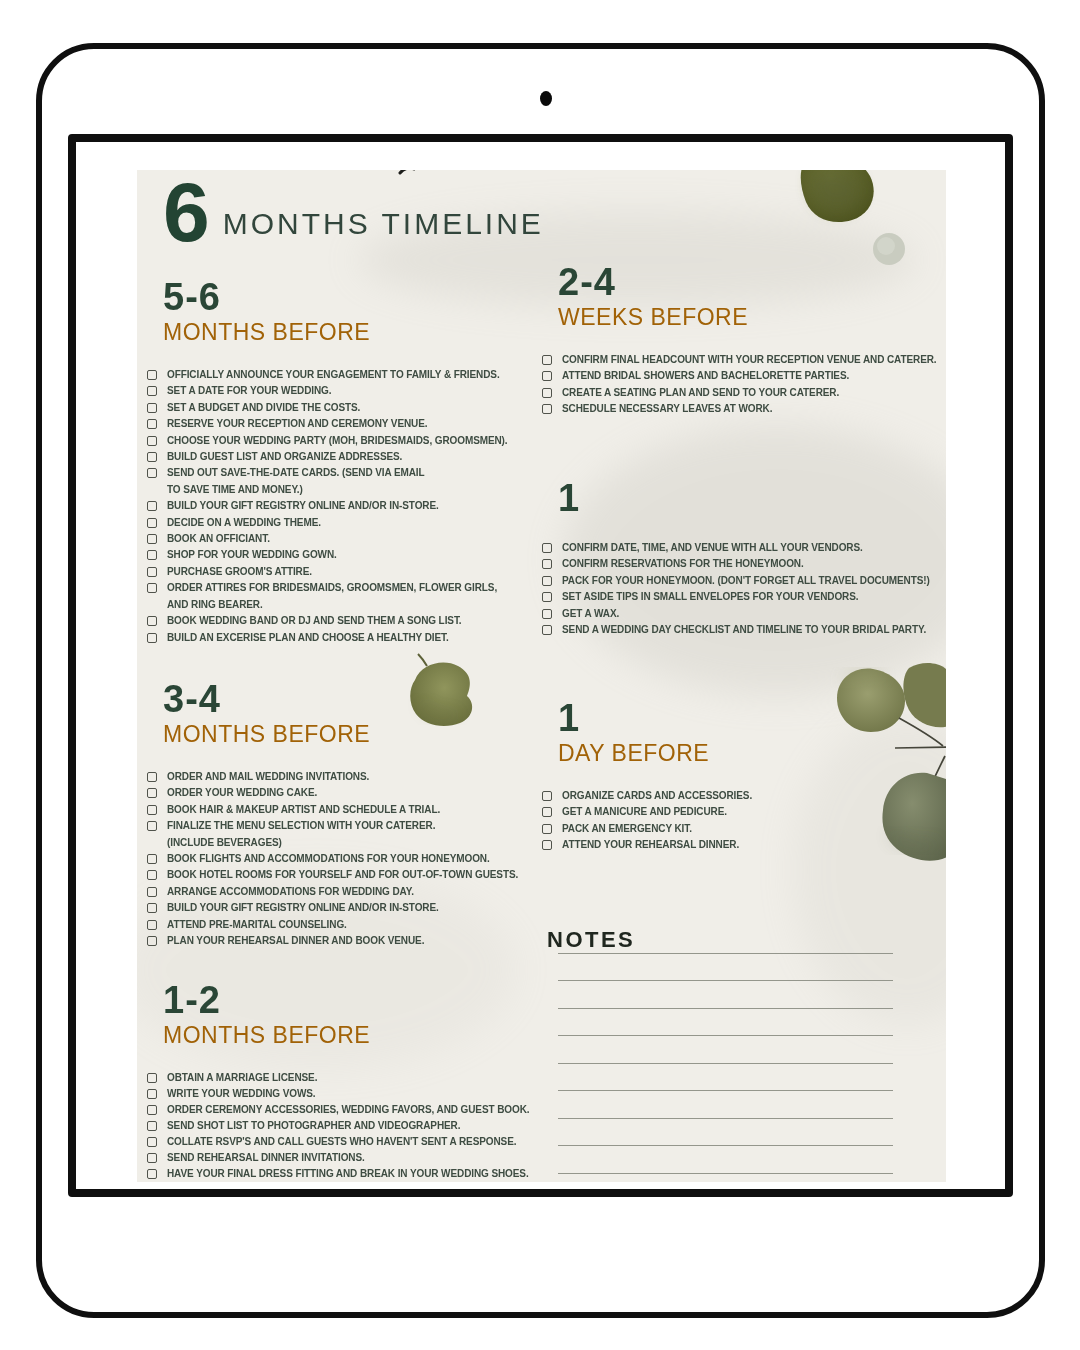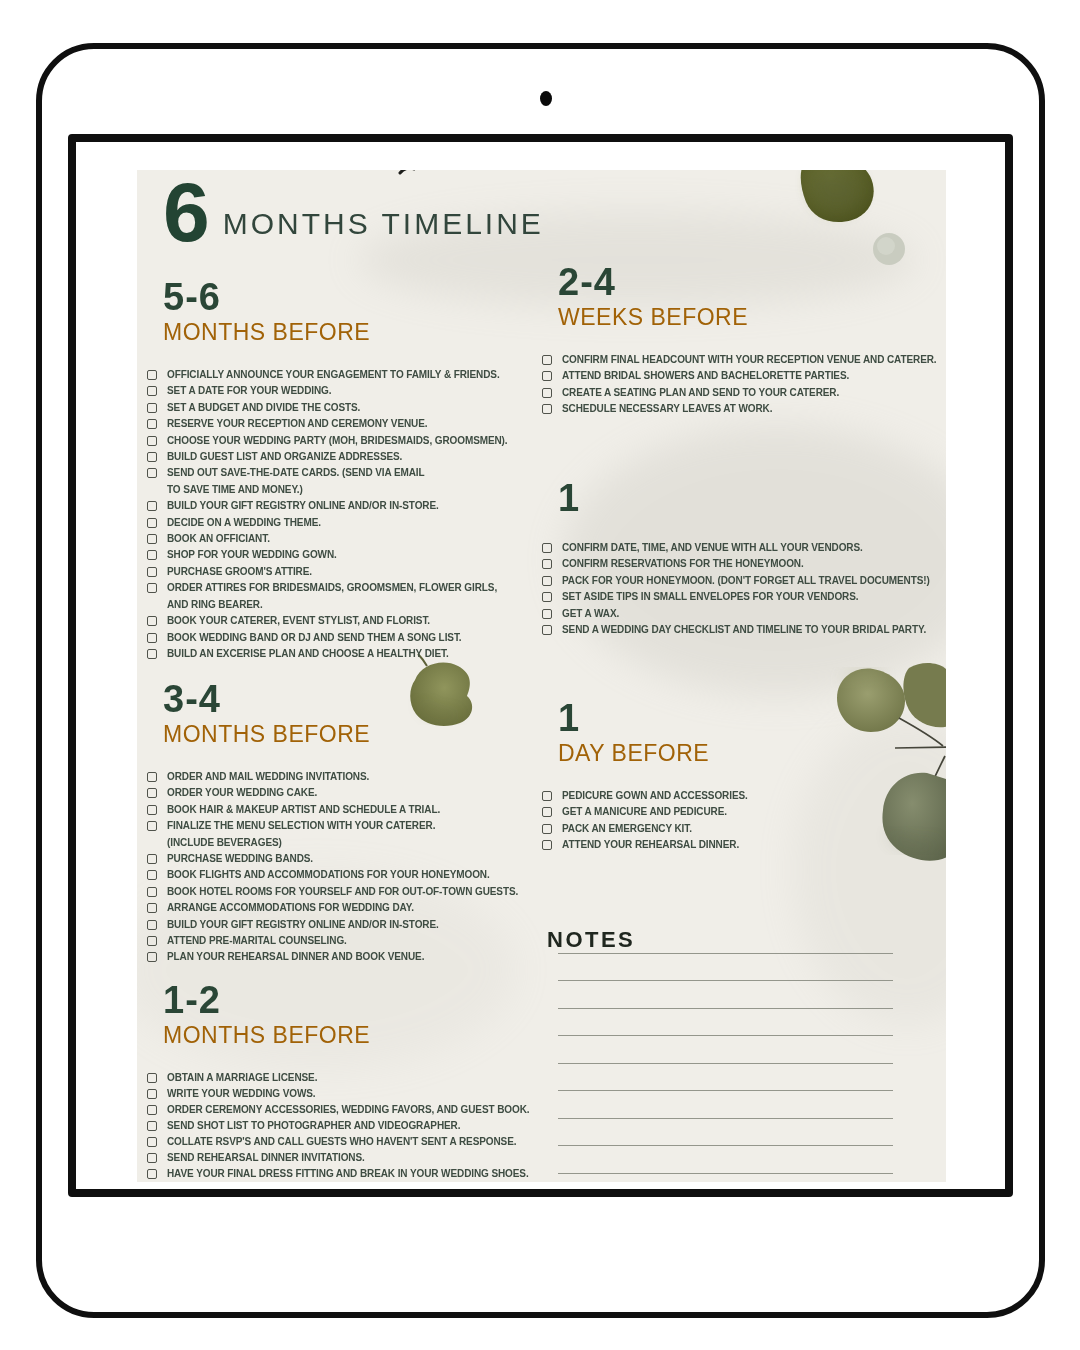--- a/index.html
+++ b/index.html
@@ -186,24 +186,20 @@
               <span class="checkbox"></span>
               <span class="item-text">PURCHASE GROOM'S ATTIRE.</span>
             </div>
             <div class="item">
               <span class="checkbox"></span>
               <span class="item-text">ORDER ATTIRES FOR BRIDESMAIDS, GROOMSMEN, FLOWER GIRLS,
 AND RING BEARER.</span>
             </div>
             <div class="item">
               <span class="checkbox"></span>
-              <span class="item-text">BOOK YOUR CATERER, EVENT STYLIST, AND FLORIST.</span>
-            </div>
-            <div class="item">
-              <span class="checkbox"></span>
               <span class="item-text">BOOK WEDDING BAND OR DJ AND SEND THEM A SONG LIST.</span>
             </div>
             <div class="item">
               <span class="checkbox"></span>
               <span class="item-text">BUILD AN EXCERISE PLAN AND CHOOSE A HEALTHY DIET.</span>
             </div>
           </div>
       </div>
 
       <div class="section pos-s24">
@@ -275,24 +271,20 @@
               <span class="checkbox"></span>
               <span class="item-text">BOOK HAIR &amp; MAKEUP ARTIST AND SCHEDULE A TRIAL.</span>
             </div>
             <div class="item">
               <span class="checkbox"></span>
               <span class="item-text">FINALIZE THE MENU SELECTION WITH YOUR CATERER.
 (INCLUDE BEVERAGES)</span>
             </div>
             <div class="item">
               <span class="checkbox"></span>
-              <span class="item-text">PURCHASE WEDDING BANDS.</span>
-            </div>
-            <div class="item">
-              <span class="checkbox"></span>
               <span class="item-text">BOOK FLIGHTS AND ACCOMMODATIONS FOR YOUR HONEYMOON.</span>
             </div>
             <div class="item">
               <span class="checkbox"></span>
               <span class="item-text">BOOK HOTEL ROOMS FOR YOURSELF AND FOR OUT-OF-TOWN GUESTS.</span>
             </div>
             <div class="item">
               <span class="checkbox"></span>
               <span class="item-text">ARRANGE ACCOMMODATIONS FOR WEDDING DAY.</span>
             </div>
@@ -310,21 +302,21 @@
             </div>
           </div>
       </div>
 
       <div class="section pos-s1d">
         <div class="sec-number">1</div>
         <div class="sec-label">DAY BEFORE</div>
         <div class="items">
             <div class="item">
               <span class="checkbox"></span>
-              <span class="item-text">PEDICURE GOWN AND ACCESSORIES.</span>
+              <span class="item-text">ORGANIZE CARDS AND ACCESSORIES.</span>
             </div>
             <div class="item">
               <span class="checkbox"></span>
               <span class="item-text">GET A MANICURE AND PEDICURE.</span>
             </div>
             <div class="item">
               <span class="checkbox"></span>
               <span class="item-text">PACK AN EMERGENCY KIT.</span>
             </div>
             <div class="item">

